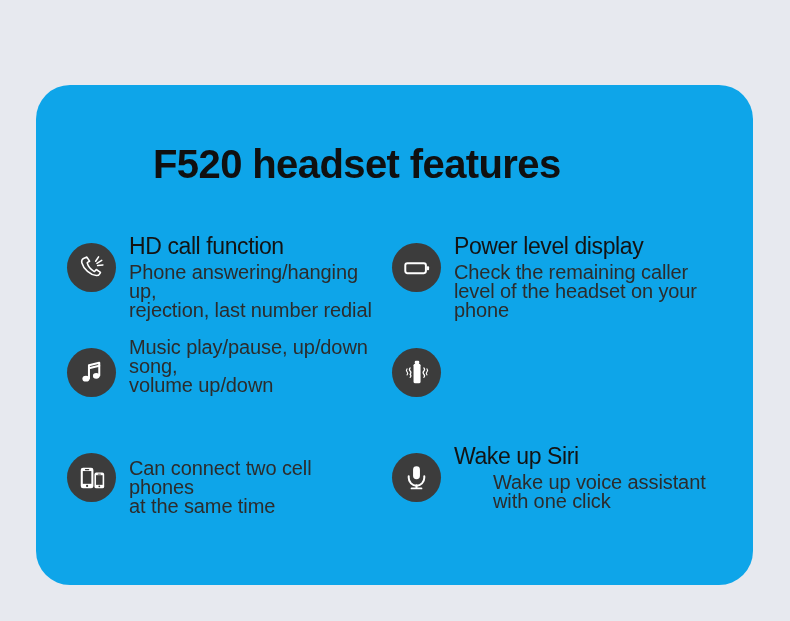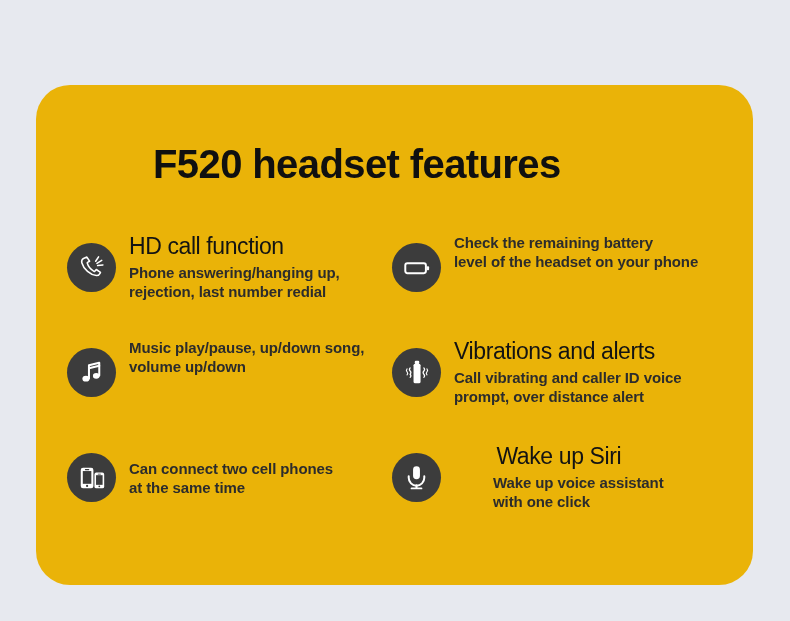--- a/index.html
+++ b/index.html
@@ -14,21 +14,21 @@
     overflow: hidden;
     position: relative;
   }
 
   #feature-card {
     position: absolute;
     left: 36px;
     top: 85px;
     width: 717px;
     height: 500px;
-    background: #eab308;
+    background: #0ea5e9;
     border-radius: 34px;
     box-sizing: border-box;
   }
 
   #card-title {
     position: absolute;
     left: 117px;
     top: 57px;
     font-size: 40px;
     font-weight: bold;
@@ -78,27 +78,26 @@
   .feature-heading {
     font-size: 23px;
     font-weight: normal;
     color: #131313;
     line-height: 30px;
     letter-spacing: -0.4px;
     white-space: nowrap;
   }
 
   .feature-desc {
-    font-size: 15px;
+    font-size: 20px;
     color: #2c2c2c;
     line-height: 19px;
     letter-spacing: -0.1px;
     margin-top: 2px;
     white-space: pre-line;
-    font-weight: bold;
   }
 </style>
 </head>
 <body>
 
 <div id="feature-card">
 
   <div id="card-title">F520 headset features</div>
 
   <div id="feature-grid">
@@ -120,21 +119,22 @@
     </div>
 
     <div class="feature-item col-right">
       <span class="feature-icon">
         <svg width="30" height="30" viewBox="0 0 32 32">
           <rect x="3.5" y="11.0" width="22" height="10.5" rx="2.2" ry="2.2" fill="none" stroke="#ffffff" stroke-width="2.1"></rect>
           <rect x="26.3" y="14.1" width="2.6" height="4.3" rx="1" ry="1" fill="#ffffff"></rect>
         </svg>
       </span>
       <span class="feature-text">
-        <span class="feature-desc" style="display: block;">Check the remaining battery
+        <span class="feature-heading" style="display: block;">Power level display</span>
+        <span class="feature-desc" style="display: block;">Check the remaining caller
 level of the headset on your phone</span>
       </span>
     </div>
 
     <div class="feature-item col-left">
       <span class="feature-icon">
         <svg width="27" height="27" viewBox="0 0 32 32">
           <path d="M13.0 23.0V7.4l12.2-3.0v15.3" fill="none" stroke="#ffffff" stroke-width="2.4" stroke-linejoin="round" stroke-linecap="round"></path>
           <path d="M13.0 11.0l12.2-3.0" fill="none" stroke="#ffffff" stroke-width="2.4" stroke-linecap="round"></path>
           <ellipse cx="9.4" cy="23.3" rx="4.2" ry="3.5" fill="#ffffff"></ellipse>
@@ -150,25 +150,20 @@
     <div class="feature-item col-right">
       <span class="feature-icon">
         <svg width="30" height="30" viewBox="0 0 32 32">
           <rect x="12.3" y="6.0" width="7.5" height="21.0" rx="1.8" ry="1.8" fill="#ffffff"></rect>
           <rect x="13.6" y="3.0" width="4.8" height="3.6" rx="1.2" ry="1.2" fill="#ffffff"></rect>
           <path d="M8.7 10.5q-1.6 1.7 0 3.4 1.6 1.7 0 3.4 1.6 1.7 0 3.4" fill="none" stroke="#ffffff" stroke-width="1.3" stroke-linecap="round"></path>
           <path d="M5.4 11.6q-1.5 1.6 0 3.2 1.5 1.6 0 3.2" fill="none" stroke="#ffffff" stroke-width="1.2" stroke-linecap="round"></path>
           <path d="M23.3 10.5q1.6 1.7 0 3.4 -1.6 1.7 0 3.4 1.6 1.7 0 3.4" fill="none" stroke="#ffffff" stroke-width="1.3" stroke-linecap="round"></path>
           <path d="M26.6 11.6q1.5 1.6 0 3.2 -1.5 1.6 0 3.2" fill="none" stroke="#ffffff" stroke-width="1.2" stroke-linecap="round"></path>
         </svg>
-      </span>
-      <span class="feature-text">
-        <span class="feature-heading" style="display: block;">Vibrations and alerts</span>
-        <span class="feature-desc" style="display: block;">Call vibrating and caller ID voice
-prompt, over distance alert</span>
       </span>
     </div>
 
     <div class="feature-item col-left">
       <span class="feature-icon">
         <svg width="30" height="30" viewBox="0 0 32 32">
           <rect x="4.0" y="5.0" width="13.5" height="22.0" rx="2.4" ry="2.4" fill="#ffffff"></rect>
           <rect x="6.2" y="8.6" width="9.1" height="13.6" fill="#3c3c3c"></rect>
           <rect x="8.4" y="6.5" width="4.7" height="1.1" rx="0.55" ry="0.55" fill="#3c3c3c"></rect>
           <circle cx="10.75" cy="24.4" r="1.2" fill="#3c3c3c"></circle>
@@ -187,20 +182,20 @@
     <div class="feature-item col-right">
       <span class="feature-icon">
         <svg width="29" height="29" viewBox="0 0 32 32">
           <rect x="12.2" y="3.6" width="7.6" height="14.2" rx="3.8" ry="3.8" fill="#ffffff"></rect>
           <path d="M7.4 14.6v1.8a8.6 8.6 0 0 0 17.2 0v-1.8" fill="none" stroke="#ffffff" stroke-width="2.2" stroke-linecap="round"></path>
           <line x1="16" y1="24.6" x2="16" y2="27.6" stroke="#ffffff" stroke-width="2.2" stroke-linecap="round"></line>
           <line x1="10.6" y1="28.0" x2="21.4" y2="28.0" stroke="#ffffff" stroke-width="2.2" stroke-linecap="round"></line>
         </svg>
       </span>
       <span class="feature-text">
-        <span class="feature-heading" style="display: block; text-align: center;">Wake up Siri</span>
+        <span class="feature-heading" style="display: block;">Wake up Siri</span>
         <span class="feature-desc" style="display: block; margin-left: 39px;">Wake up voice assistant
 with one click</span>
       </span>
     </div>
 
   </div>
 </div>
 
 </body></html>

